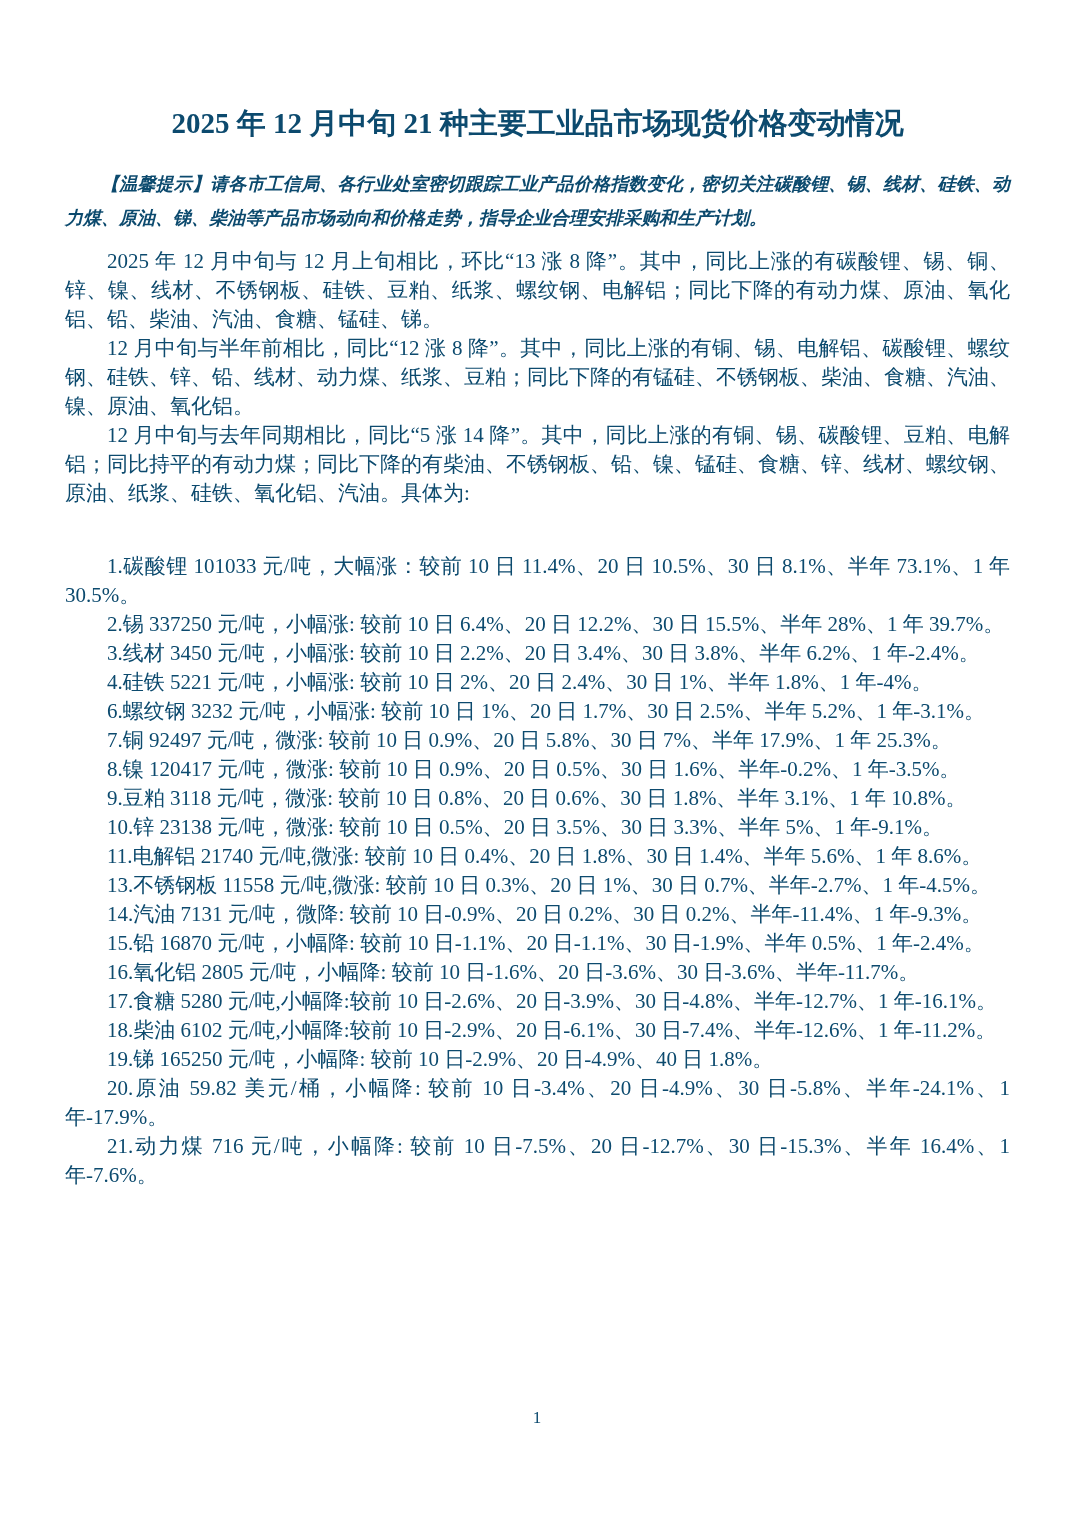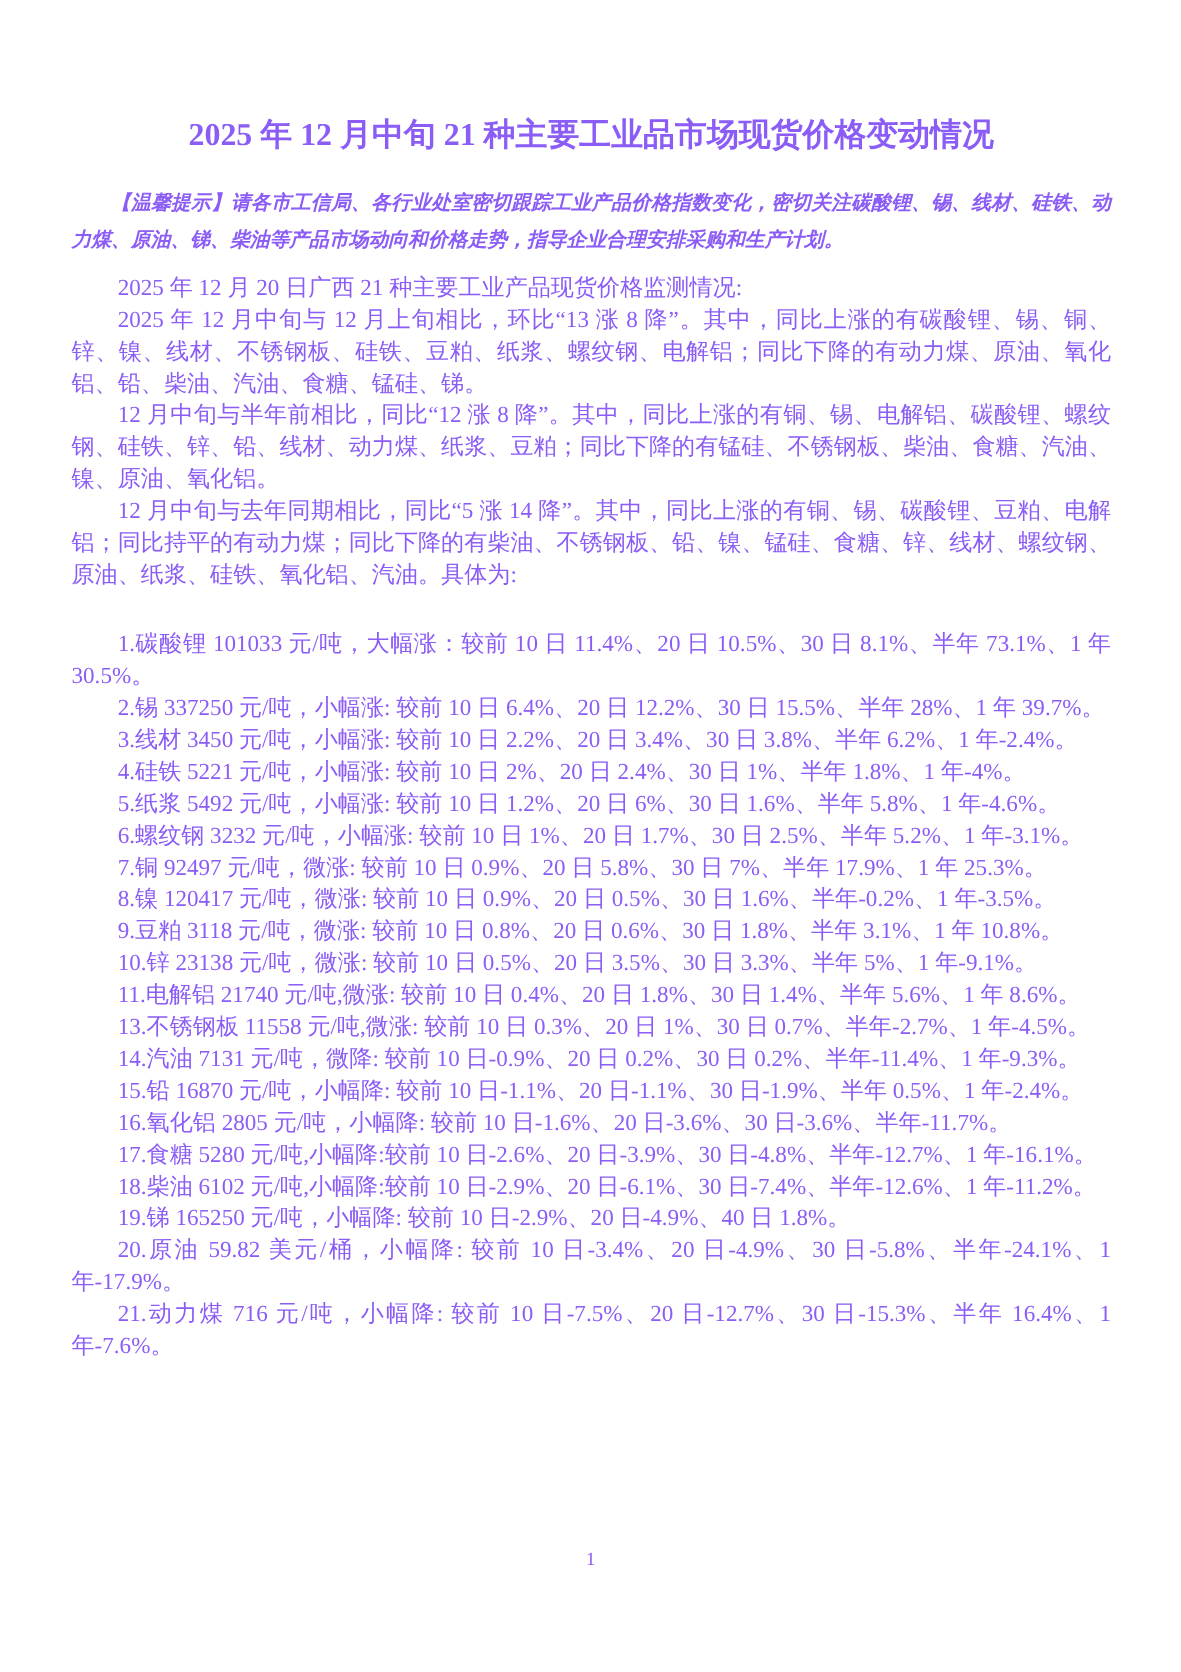--- a/index.html
+++ b/index.html
@@ -8,21 +8,21 @@
     background: #ffffff;
   }
   .page {
     position: relative;
     width: 1074px;
     height: 1520px;
     margin: 0 auto;
     background: #ffffff;
     box-sizing: border-box;
     padding: 103px 64px 0 65px;
-    color: #8b5cf6;
+    color: #0c4a6e;
     font-family: "Liberation Serif", "DejaVu Serif", serif;
   }
   .title {
     margin: 0 0 24px 0;
     font-size: 29px;
     line-height: 40px;
     font-weight: bold;
     text-align: center;
   }
   .notice {
@@ -35,52 +35,50 @@
     font-style: italic;
   }
   .para {
     margin: 0;
     font-size: 21px;
     line-height: 29px;
     text-align: justify;
     text-indent: 2em;
   }
   .item-list {
-    margin-top: 34px;
+    margin-top: 44px;
   }
   .page-number {
     position: absolute;
     left: 0;
     right: 0;
     bottom: 92px;
     text-align: center;
     font-size: 17px;
     line-height: 20px;
   }
 </style>
 </head>
 <body>
 
 <div class="page">
 
   <h1 class="title">2025 年 12 月中旬 21 种主要工业品市场现货价格变动情况</h1>
 
   <p class="notice">【温馨提示】请各市工信局、各行业处室密切跟踪工业产品价格指数变化，密切关注碳酸锂、锡、线材、硅铁、动力煤、原油、锑、柴油等产品市场动向和价格走势，指导企业合理安排采购和生产计划。</p>
 
-  <p class="para">2025 年 12 月 20 日广西 21 种主要工业产品现货价格监测情况:</p>
   <p class="para">2025 年 12 月中旬与 12 月上旬相比，环比“13 涨 8 降”。其中，同比上涨的有碳酸锂、锡、铜、锌、镍、线材、不锈钢板、硅铁、豆粕、纸浆、螺纹钢、电解铝；同比下降的有动力煤、原油、氧化铝、铅、柴油、汽油、食糖、锰硅、锑。</p>
   <p class="para">12 月中旬与半年前相比，同比“12 涨 8 降”。其中，同比上涨的有铜、锡、电解铝、碳酸锂、螺纹钢、硅铁、锌、铅、线材、动力煤、纸浆、豆粕；同比下降的有锰硅、不锈钢板、柴油、食糖、汽油、镍、原油、氧化铝。</p>
   <p class="para">12 月中旬与去年同期相比，同比“5 涨 14 降”。其中，同比上涨的有铜、锡、碳酸锂、豆粕、电解铝；同比持平的有动力煤；同比下降的有柴油、不锈钢板、铅、镍、锰硅、食糖、锌、线材、螺纹钢、原油、纸浆、硅铁、氧化铝、汽油。具体为:</p>
 
   <div class="item-list">
     <p class="para">1.碳酸锂 101033 元/吨，大幅涨：较前 10 日 11.4%、20 日 10.5%、30 日 8.1%、半年 73.1%、1 年 30.5%。</p>
     <p class="para">2.锡 337250 元/吨，小幅涨: 较前 10 日 6.4%、20 日 12.2%、30 日 15.5%、半年 28%、1 年 39.7%。</p>
     <p class="para">3.线材 3450 元/吨，小幅涨: 较前 10 日 2.2%、20 日 3.4%、30 日 3.8%、半年 6.2%、1 年-2.4%。</p>
     <p class="para">4.硅铁 5221 元/吨，小幅涨: 较前 10 日 2%、20 日 2.4%、30 日 1%、半年 1.8%、1 年-4%。</p>
-    <p class="para">5.纸浆 5492 元/吨，小幅涨: 较前 10 日 1.2%、20 日 6%、30 日 1.6%、半年 5.8%、1 年-4.6%。</p>
     <p class="para">6.螺纹钢 3232 元/吨，小幅涨: 较前 10 日 1%、20 日 1.7%、30 日 2.5%、半年 5.2%、1 年-3.1%。</p>
     <p class="para">7.铜 92497 元/吨，微涨: 较前 10 日 0.9%、20 日 5.8%、30 日 7%、半年 17.9%、1 年 25.3%。</p>
     <p class="para">8.镍 120417 元/吨，微涨: 较前 10 日 0.9%、20 日 0.5%、30 日 1.6%、半年-0.2%、1 年-3.5%。</p>
     <p class="para">9.豆粕 3118 元/吨，微涨: 较前 10 日 0.8%、20 日 0.6%、30 日 1.8%、半年 3.1%、1 年 10.8%。</p>
     <p class="para">10.锌 23138 元/吨，微涨: 较前 10 日 0.5%、20 日 3.5%、30 日 3.3%、半年 5%、1 年-9.1%。</p>
     <p class="para">11.电解铝 21740 元/吨,微涨: 较前 10 日 0.4%、20 日 1.8%、30 日 1.4%、半年 5.6%、1 年 8.6%。</p>
     <p class="para">13.不锈钢板 11558 元/吨,微涨: 较前 10 日 0.3%、20 日 1%、30 日 0.7%、半年-2.7%、1 年-4.5%。</p>
     <p class="para">14.汽油 7131 元/吨，微降: 较前 10 日-0.9%、20 日 0.2%、30 日 0.2%、半年-11.4%、1 年-9.3%。</p>
     <p class="para">15.铅 16870 元/吨，小幅降: 较前 10 日-1.1%、20 日-1.1%、30 日-1.9%、半年 0.5%、1 年-2.4%。</p>
     <p class="para">16.氧化铝 2805 元/吨，小幅降: 较前 10 日-1.6%、20 日-3.6%、30 日-3.6%、半年-11.7%。</p>

